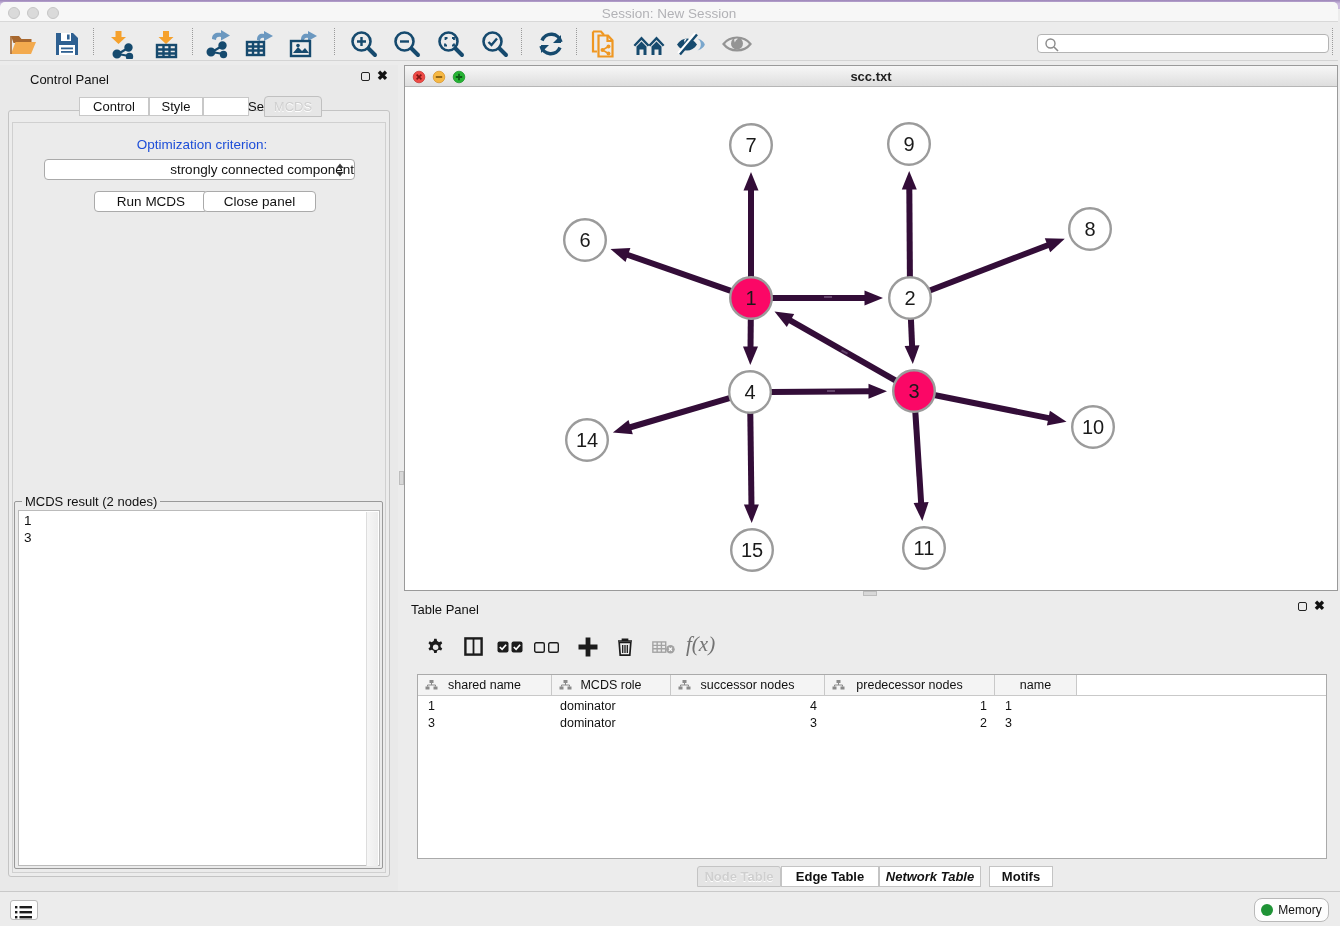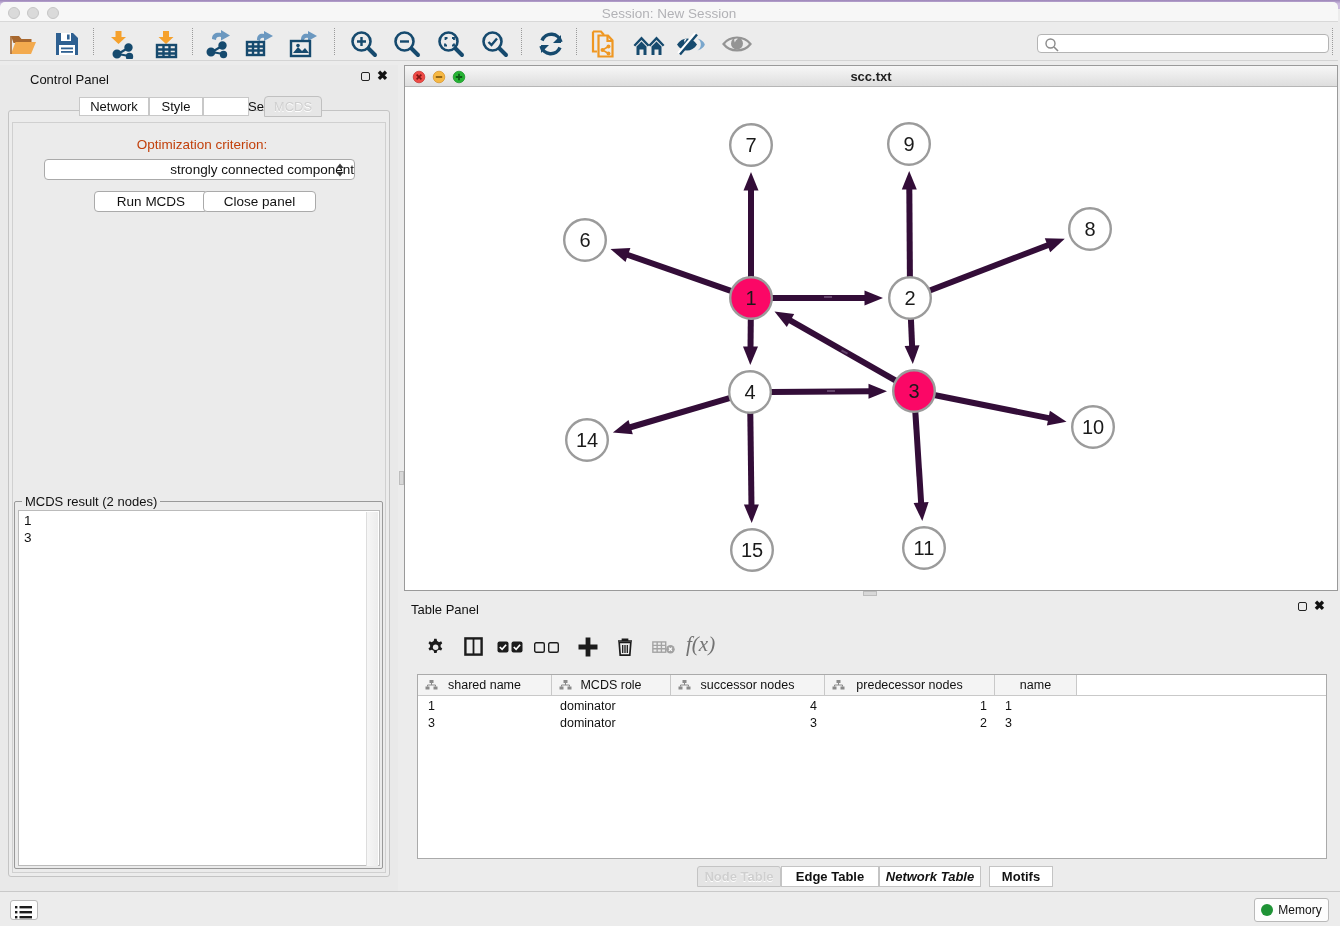--- a/index.html
+++ b/index.html
@@ -23,21 +23,21 @@
 
 
 #cpanel { left:0; top:65px; width:398px; height:826px; background:#e9e9e9; }
 #cp-title { position:absolute; left:30px; top:7px; font-size:13px; color:#111; }
 .hdr-float { position:absolute; width:9px; height:9px; border:1.5px solid #222; border-radius:2px; }
 .hdr-x { position:absolute; font-size:13px; color:#111; font-weight:bold; }
 .tab { position:absolute; top:32px; height:19px; background:#fff; border:1px solid #c8c8c8; font-size:13px; text-align:center; color:#111; line-height:18px; }
 #tabsel { position:absolute; top:31px; height:21px; background:#e6e6e6; border:1px solid #c0c0c0; border-radius:4px 4px 0 0; font-size:13px; text-align:center; color:#cfcfcf; text-shadow:0 1px 0 #fff; line-height:20px; }
 #cp-content { position:absolute; left:8px; top:45px; width:382px; height:767px; background:#ececec; border:1px solid #c4c4c4; border-radius:3px; }
 #cp-inner { position:absolute; left:3px; top:11px; width:374px; height:751px; background:#ebebeb; border:1px solid #d0d0d0; }
-#optlabel { position:absolute; left:0; top:72px; width:100%; text-align:center; font-size:13.5px; color:#c2410c;padding-left:6px; }
+#optlabel { position:absolute; left:0; top:72px; width:100%; text-align:center; font-size:13.5px; color:#1d4ed8;padding-left:6px; }
 #dropdown { position:absolute; left:44px; top:94px; width:311px; height:21px; background:#fff; border:1px solid #aaa; border-radius:4px; font-size:13.5px; color:#111; line-height:20px; padding-left:13px;text-align:right; }
 .btn { position:absolute; top:126px; height:21px; background:#fff; border:1px solid #aaa; border-radius:4px; font-size:13.5px; color:#111; text-align:center; line-height:20px; }
 #mcdsbox { position:absolute; left:14px; top:436px; width:369px; height:368px; border:1px solid #999; border-radius:2px; }
 #mcdslegend { position:absolute; left:7px; top:-8px; background:#ebebeb; padding:0 3px; font-size:13px; color:#111; }
 #mcdswhite { position:absolute; left:3px; top:8px; width:362px; height:356px; background:#fff; border:1px solid #bbb; }
 #mcdstext { position:absolute; left:5px; top:2px; font-size:13.5px; color:#111; line-height:16.5px; }
 #mcdsscroll { position:absolute; right:1px; top:1px; width:12px; height:354px; background:linear-gradient(90deg,#f6f6f6,#ececec); border-left:1px solid #ddd; }
 
 
 #netwin { left:404px; top:65px; width:934px; height:526px; background:#fff; border:1px solid #9a9a9a; }
@@ -49,21 +49,21 @@
 #tp-title { position:absolute; left:7px; top:11px; font-size:13px; color:#111; }
 #tp-toolbar { position:absolute; left:10px; top:33px; width:914px; height:42px; }
 #ttable { position:absolute; left:13px; top:83px; width:910px; height:185px; background:#fff; border:1px solid #aaa; }
 .th { position:absolute; top:0; height:20px; border-right:1px solid #c9c9c9; font-size:12.5px; color:#111; text-align:center; line-height:20px; background:#f4f4f4; }
 .td { position:absolute; font-size:12.5px; color:#111; height:16px; line-height:16px; }
 .btab { position:absolute; top:275px; height:21px; background:#fff; border:1px solid #c4c4c4; font-size:13px; font-weight:bold; color:#111; text-align:center; line-height:19px; }
 
 
 #statusbar { left:0; top:891px; width:1340px; height:35px; background:#ececec; border-top:1px solid #c9c9c9; }
 #listbtn { position:absolute; left:10px; top:8px; width:28px; height:20px; background:#fdfdfd; border:1px solid #b9b9b9; border-radius:3px; }
-#membtn { position:absolute; left:1254px; top:6px; width:75px; height:24px; background:#fdfdfd; border:1px solid #b9b9b9; border-radius:3px; font-size:12px; color:#111; text-align:center; line-height:22px; }
+#membtn { position:absolute; left:1254px; top:6px; width:75px; height:24px; background:#fdfdfd; border:1px solid #b9b9b9; border-radius:8px; font-size:12px; color:#111; text-align:center; line-height:22px; }
 </style>
 </head>
 <body>
 <div id="desktop" class="abs"></div>
 <div id="titlebar" class="abs">
   <div class="tl" style="left:8px;"></div>
   <div class="tl" style="left:27px;"></div>
   <div class="tl" style="left:47px;"></div>
   <div id="title">Session: New Session</div>
 </div>
@@ -191,21 +191,21 @@
     </svg>
   </div>
 </div>
 <div id="cpanel" class="abs">
   <div id="cp-title">Control Panel</div>
   <div class="hdr-float" style="left:361px; top:7px;"></div>
   <div class="hdr-x" style="left:377px; top:3px;">✖</div>
   <div id="cp-content">
     <div id="cp-inner"></div>
   </div>
-  <div class="tab" style="left:79px; width:70px;">Network</div>
+  <div class="tab" style="left:79px; width:70px;">Control</div>
   <div class="tab" style="left:149px; width:54px;">Style</div>
   <div class="tab" style="left:203px; width:43px;padding-left:44px;">Select</div>
   <div id="tabsel" style="left:264px; width:58px;">MCDS</div>
   <div id="optlabel">Optimization criterion:</div>
   <div id="dropdown">strongly connected component
     <svg width="10" height="14" viewBox="0 0 10 14" style="position:absolute; right:9px; top:3px;">
       <path d="M5 0.5 L8.6 5 H1.4 Z" fill="#3c3c3c"></path>
       <path d="M5 13.5 L8.6 9 H1.4 Z" fill="#3c3c3c"></path>
     </svg>
   </div>

